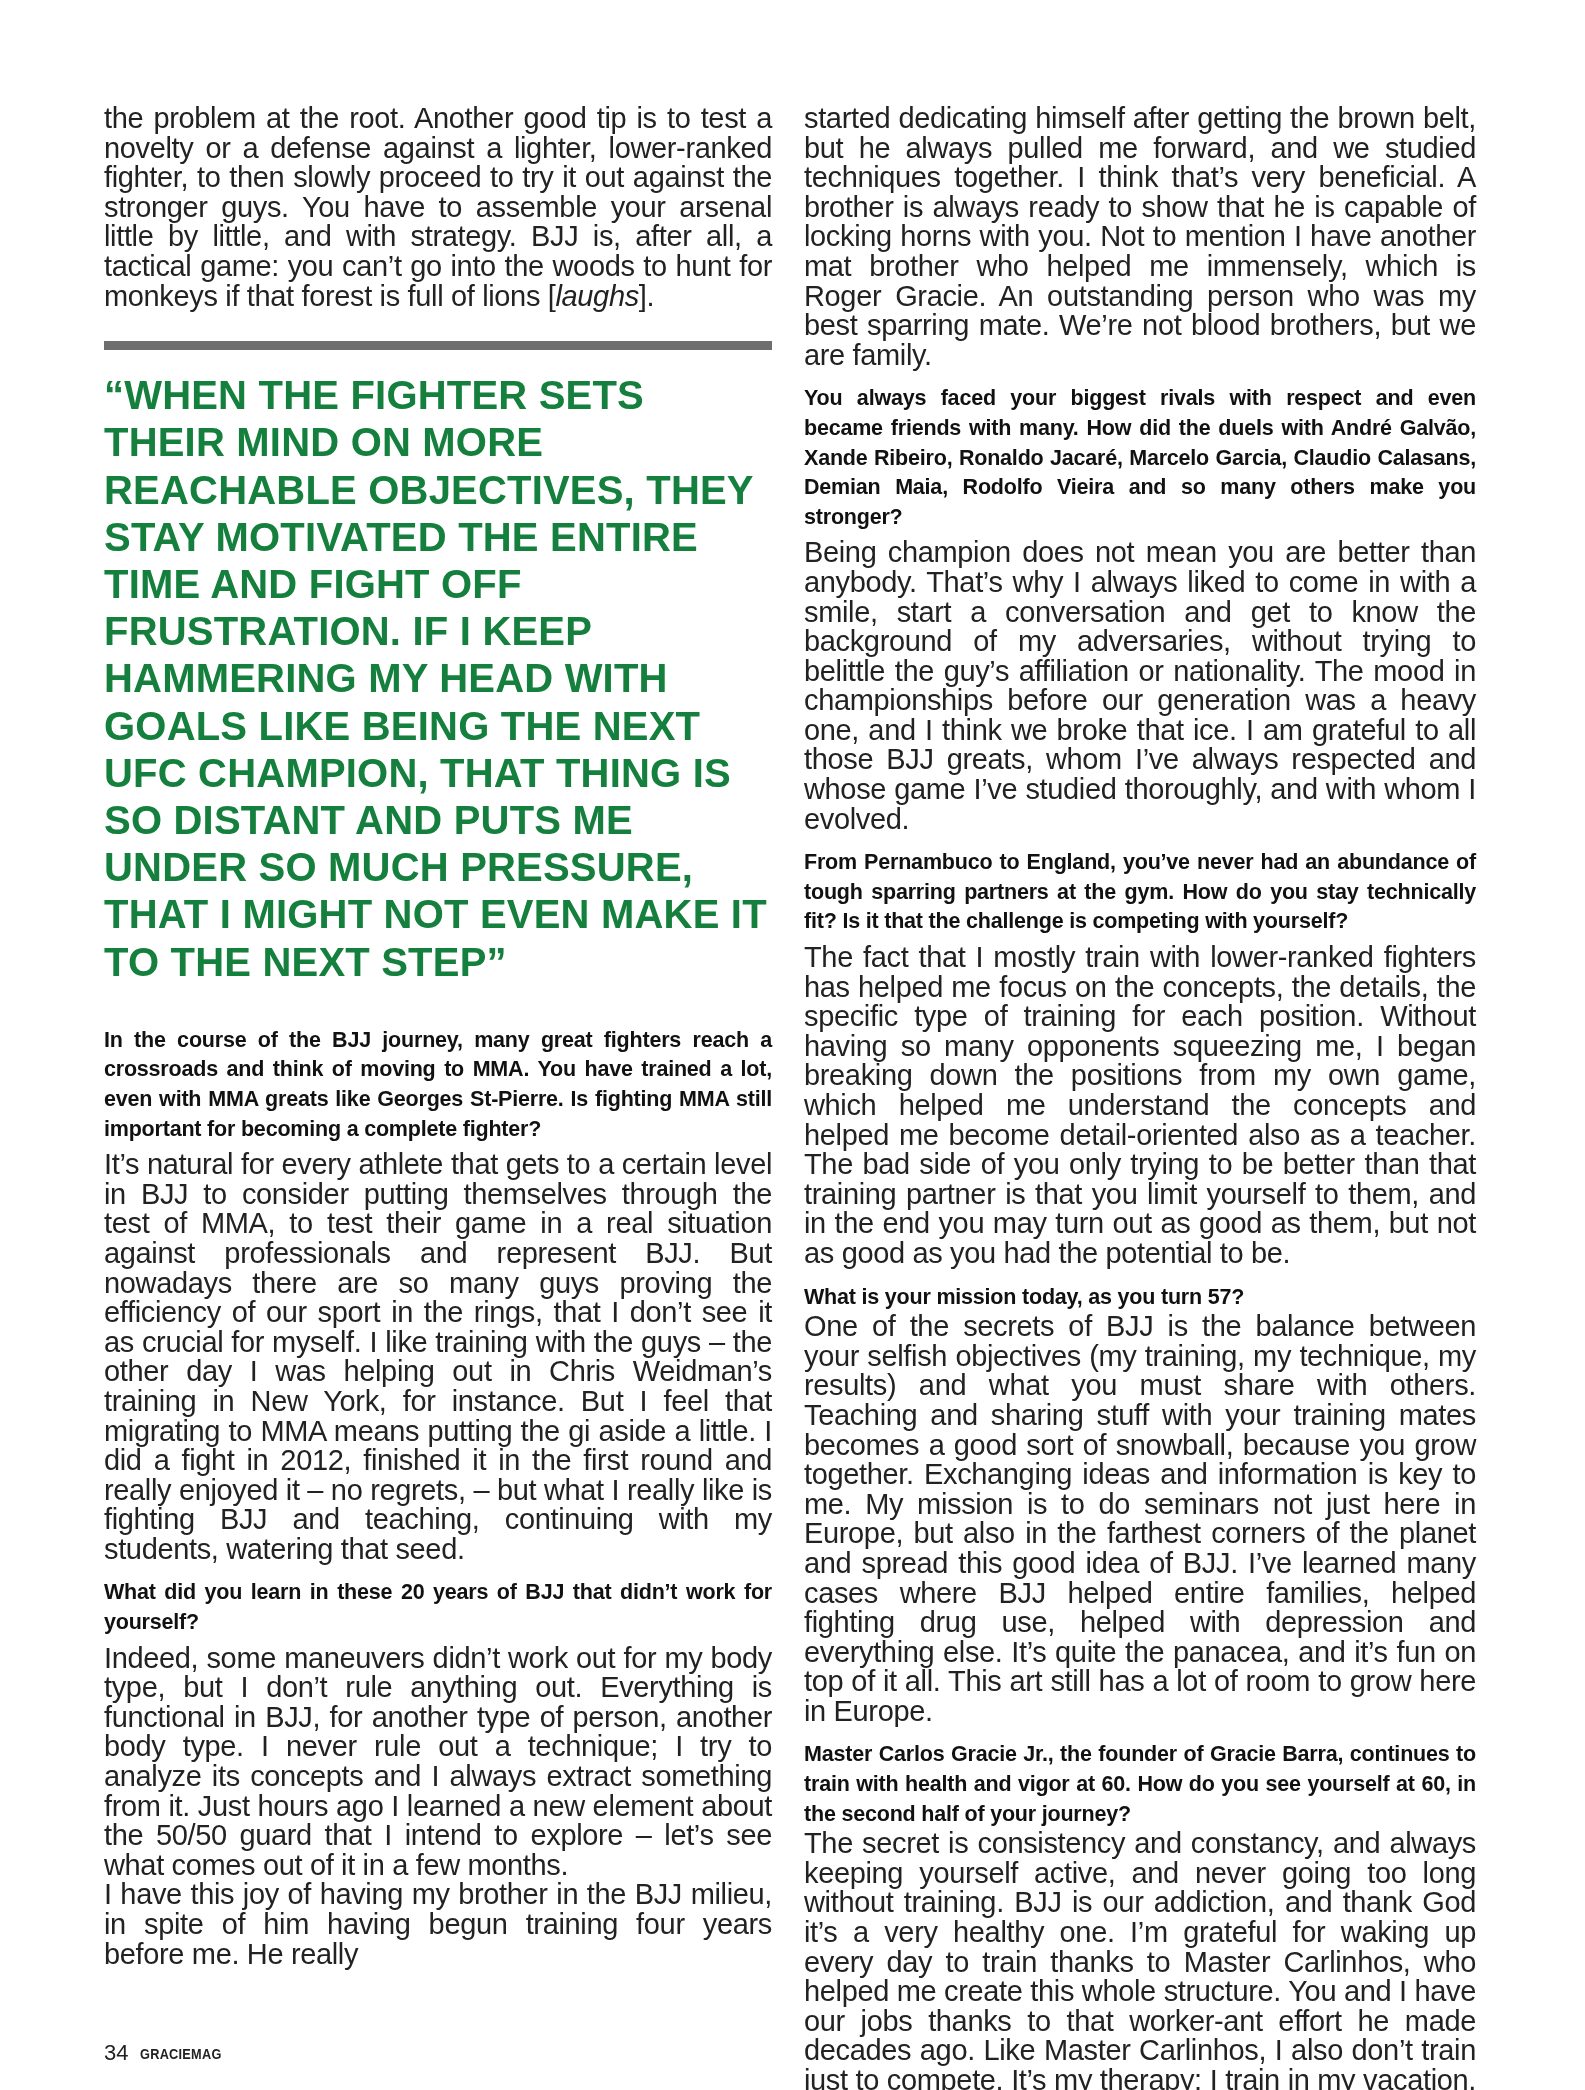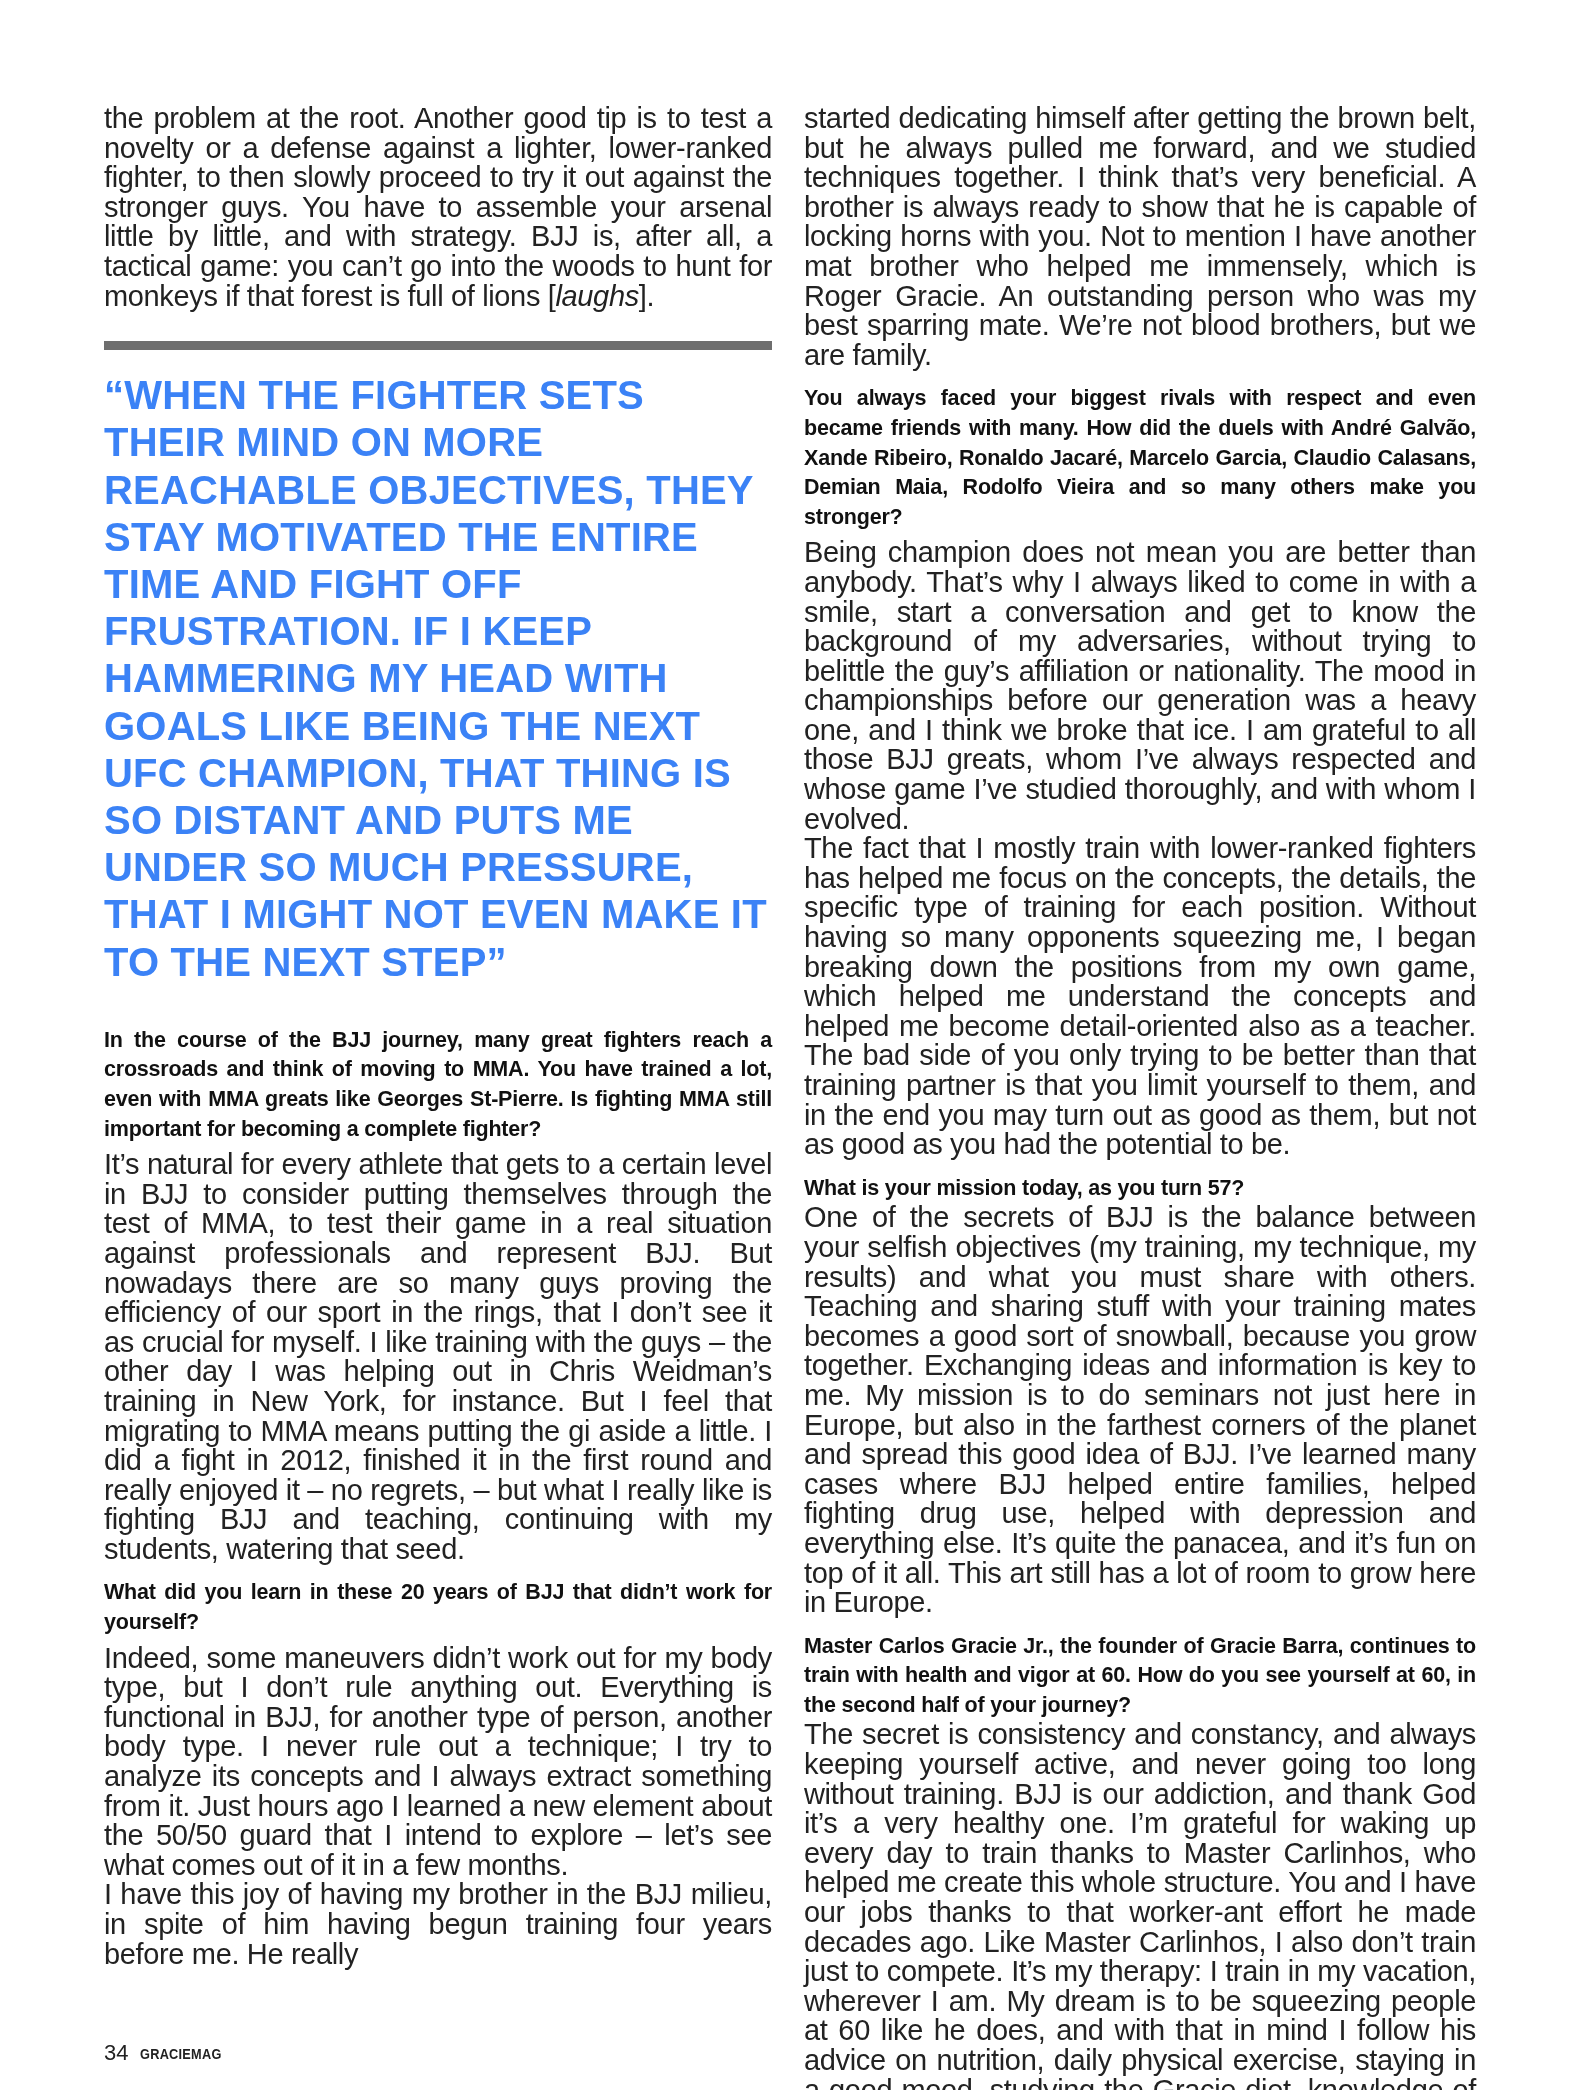--- a/index.html
+++ b/index.html
@@ -17,21 +17,21 @@
   }
   .question {
     font-size: 21.5px; line-height: 29.6px; font-weight: bold; text-align: justify;
     letter-spacing: -0.2px; color: #111; margin-top: 14px; margin-bottom: 6px;
   }
   .question.tight { margin-bottom: 0; }
   .divider {
     height: 9px; background: #6e6e6e; margin: 30px 0 22px 0;
   }
   .pull-quote {
-    font-size: 40px; line-height: 47.2px; font-weight: bold; color: #3b82f6;
+    font-size: 40px; line-height: 47.2px; font-weight: bold; color: #15803d;
     letter-spacing: 0.2px; margin-bottom: 40px; text-transform: uppercase;
   }
   .footer {
     position: absolute; left: 104px; top: 2040px;
     display: flex; align-items: center; gap: 12px;
   }
   .page-num { font-size: 22px; color: #222; }
   .mag-name { font-size: 15px; font-weight: bold; letter-spacing: 0.3px; color: #222; transform: scaleX(0.85); transform-origin: left; }
   em { font-style: italic; }
 </style>
@@ -53,20 +53,21 @@
 
   <p class="body-text">I have this joy of having my brother in the BJJ milieu, in spite of him having begun training four years before me. He really</p>
 </div>
 
 <div class="col col-right">
   <p class="body-text">started dedicating himself after getting the brown belt, but he always pulled me forward, and we studied techniques together. I think that’s very beneficial. A brother is always ready to show that he is capable of locking horns with you. Not to mention I have another mat brother who helped me immensely, which is Roger Gracie. An outstanding person who was my best sparring mate. We’re not blood brothers, but we are family.</p>
 
   <p class="question">You always faced your biggest rivals with respect and even became friends with many. How did the duels with André Galvão, Xande Ribeiro, Ronaldo Jacaré, Marcelo Garcia, Claudio Calasans, Demian Maia, Rodolfo Vieira and so many others make you stronger?</p>
   <p class="body-text">Being champion does not mean you are better than anybody. That’s why I always liked to come in with a smile, start a conversation and get to know the background of my adversaries, without trying to belittle the guy’s affiliation or nationality. The mood in championships before our generation was a heavy one, and I think we broke that ice. I am grateful to all those BJJ greats, whom I’ve always respected and whose game I’ve studied thoroughly, and with whom I evolved.</p>
 
+  <p class="question">From Pernambuco to England, you’ve never had an abundance of tough sparring partners at the gym. How do you stay technically fit? Is it that the challenge is competing with yourself?</p>
   <p class="body-text">The fact that I mostly train with lower-ranked fighters has helped me focus on the concepts, the details, the specific type of training for each position. Without having so many opponents squeezing me, I began breaking down the positions from my own game, which helped me understand the concepts and helped me become detail-oriented also as a teacher. The bad side of you only trying to be better than that training partner is that you limit yourself to them, and in the end you may turn out as good as them, but not as good as you had the potential to be.</p>
 
   <p class="question tight">What is your mission today, as you turn 57?</p>
   <p class="body-text">One of the secrets of BJJ is the balance between your selfish objectives (my training, my technique, my results) and what you must share with others. Teaching and sharing stuff with your training mates becomes a good sort of snowball, because you grow together. Exchanging ideas and information is key to me. My mission is to do seminars not just here in Europe, but also in the farthest corners of the planet and spread this good idea of BJJ. I’ve learned many cases where BJJ helped entire families, helped fighting drug use, helped with depression and everything else. It’s quite the panacea, and it’s fun on top of it all. This art still has a lot of room to grow here in Europe.</p>
 
   <p class="question tight">Master Carlos Gracie Jr., the founder of Gracie Barra, continues to train with health and vigor at 60. How do you see yourself at 60, in the second half of your journey?</p>
   <p class="body-text">The secret is consistency and constancy, and always keeping yourself active, and never going too long without training. BJJ is our addiction, and thank God it’s a very healthy one. I’m grateful for waking up every day to train thanks to Master Carlinhos, who helped me create this whole structure. You and I have our jobs thanks to that worker-ant effort he made decades ago. Like Master Carlinhos, I also don’t train just to compete. It’s my therapy: I train in my vacation, wherever I am. My dream is to be squeezing people at 60 like he does, and with that in mind I follow his advice on nutrition, daily physical exercise, staying in a good mood, studying the Gracie diet, knowledge of our own body as we grow older. Nothing is more important than health, on or off the mat.</p>
 </div>
 
 <div class="footer">

